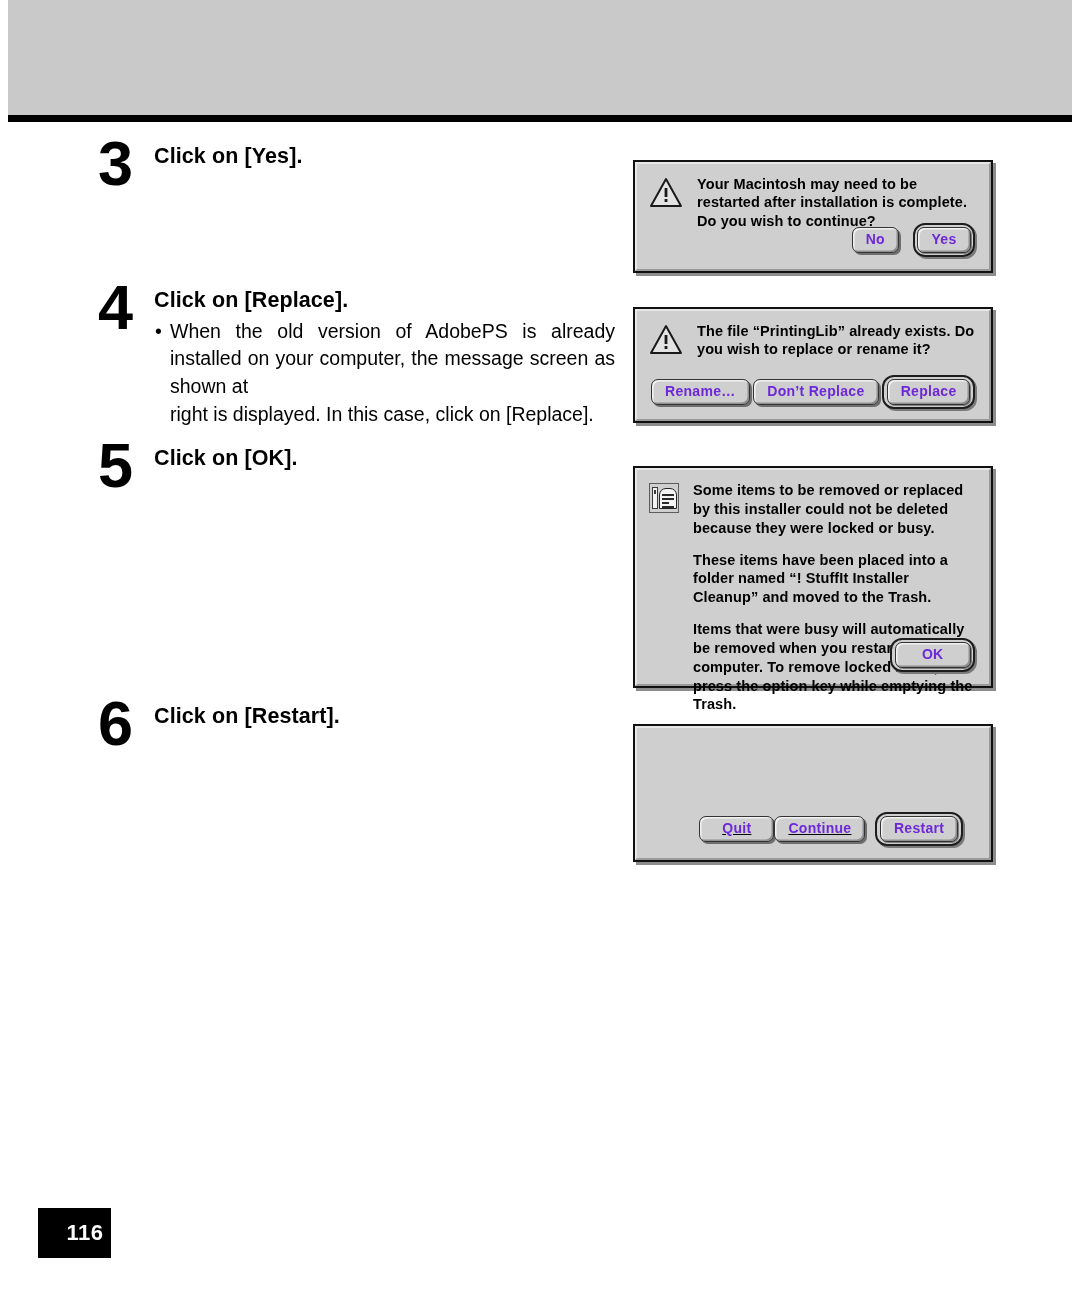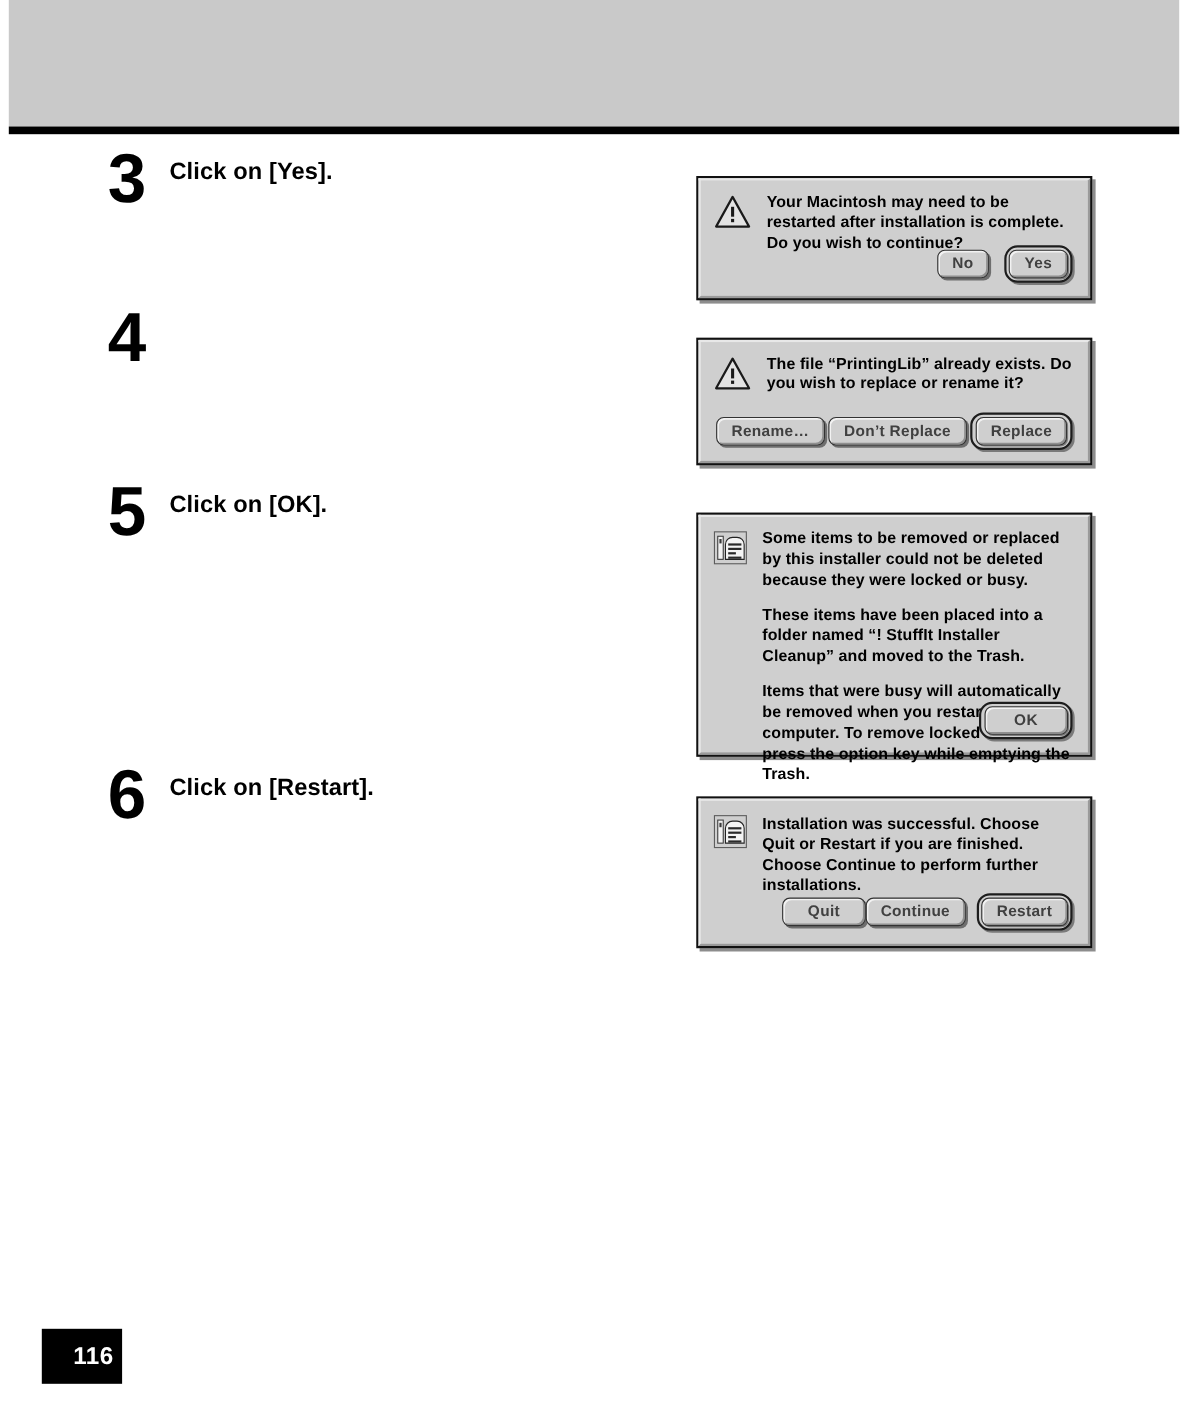--- a/index.html
+++ b/index.html
@@ -145,21 +145,21 @@
     display: flex;
     align-items: center;
   }
 
   
   .btn {
     font-family: "Liberation Sans", sans-serif;
     font-size: 14px;
     font-weight: bold;
     letter-spacing: 0.3px;
-    color: #404040;
+    color: #6d28d9;
     background: #cfcfcf;
     border: 1.5px solid #333333;
     border-radius: 7px;
     padding: 3px 13px 4px 13px;
     box-shadow: inset 1.5px 1.5px 0 0 #f2f2f2,
                 inset -1.5px -1.5px 0 0 #8f8f8f,
                 2px 2px 0 0 #6e6e6e;
     cursor: default;
     white-space: nowrap;
     line-height: 1.15;
@@ -224,21 +224,21 @@
 
   
   #dlg-restart-prompt { left: 633px; top: 139px;  width: 360px; height: 113px; }
   #dlg-replace        { left: 633px; top: 286px;  width: 360px; height: 116px; }
   #dlg-cleanup        { left: 633px; top: 445px;  width: 360px; height: 222px; }
   #dlg-success        { left: 633px; top: 703px;  width: 360px; height: 138px; }
 
   #dlg-restart-prompt .dlg-buttons { right: 14px; bottom: 12px; gap: 14px; }
   #dlg-replace .dlg-buttons { left: 14px; right: 14px; bottom: 10px; justify-content: space-between; }
   #dlg-cleanup .dlg-buttons { right: 14px; bottom: 12px; }
-  #dlg-success .dlg-buttons { left: 50px; right: 14px; bottom: 12px; justify-content: flex-end; }
+  #dlg-success .dlg-buttons { left: 50px; right: 14px; bottom: 12px; justify-content: center; text-decoration: underline; }
   #dlg-success .grp-right { display: flex; align-items: center; gap: 10px; }
 
   #dlg-cleanup .dlg-text { line-height: 1.3; }
   #dlg-success .dlg-text { padding-top: 2px; }
 
   
   .page-number {
     position: absolute;
     left: 38px;
     top: 1208px;
@@ -265,20 +265,30 @@
 
   <div class="step" id="step3">
     <div class="step-number">3</div>
     <div class="step-body">
       <p class="step-title">Click on [Yes].</p>
     </div>
   </div>
 
   <div class="step" id="step4">
     <div class="step-number">4</div>
+    <div class="step-body">
+      <p class="step-title">Click on [Replace].</p>
+      <ul class="step-bullets">
+        <li>
+          <span>When the old version of AdobePS is already installed</span>
+          <span>on your computer, the message screen as shown at</span>
+          <span class="lastline">right is displayed.  In this case, click on [Replace].</span>
+        </li>
+      </ul>
+    </div>
   </div>
 
   <div class="step" id="step5">
     <div class="step-number">5</div>
     <div class="step-body">
       <p class="step-title">Click on [OK].</p>
     </div>
   </div>
 
   <div class="step" id="step6">
@@ -358,36 +368,20 @@
       <div class="dlg-buttons">
         <span class="btn-default-wrap">
           <button class="btn" style="padding-left:26px;padding-right:26px;">OK</button>
         </span>
       </div>
     </div>
   </div>
 
   <div class="dialog" id="dlg-success">
     <div class="dialog-inner">
-      <div class="dlg-row">
-        <div class="dlg-icon">
-          <div class="installer-icon">
-            <span class="disk"></span>
-            <span class="doc">
-                <i></i>
-                <i></i>
-                <i class="short"></i>
-                <i></i>
-              </span>
-          </div>
-        </div>
-        <div class="dlg-text">
-          <p>Installation was successful.  Choose Quit or Restart if you are finished. Choose Continue to perform further installations.</p>
-        </div>
-      </div>
       <div class="dlg-buttons">
         <button class="btn" style="padding-left:22px;padding-right:22px;">Quit</button>
         <span class="grp-right">
           <button class="btn">Continue</button>
           <span class="btn-default-wrap">
             <button class="btn">Restart</button>
           </span>
         </span>
       </div>
     </div>

